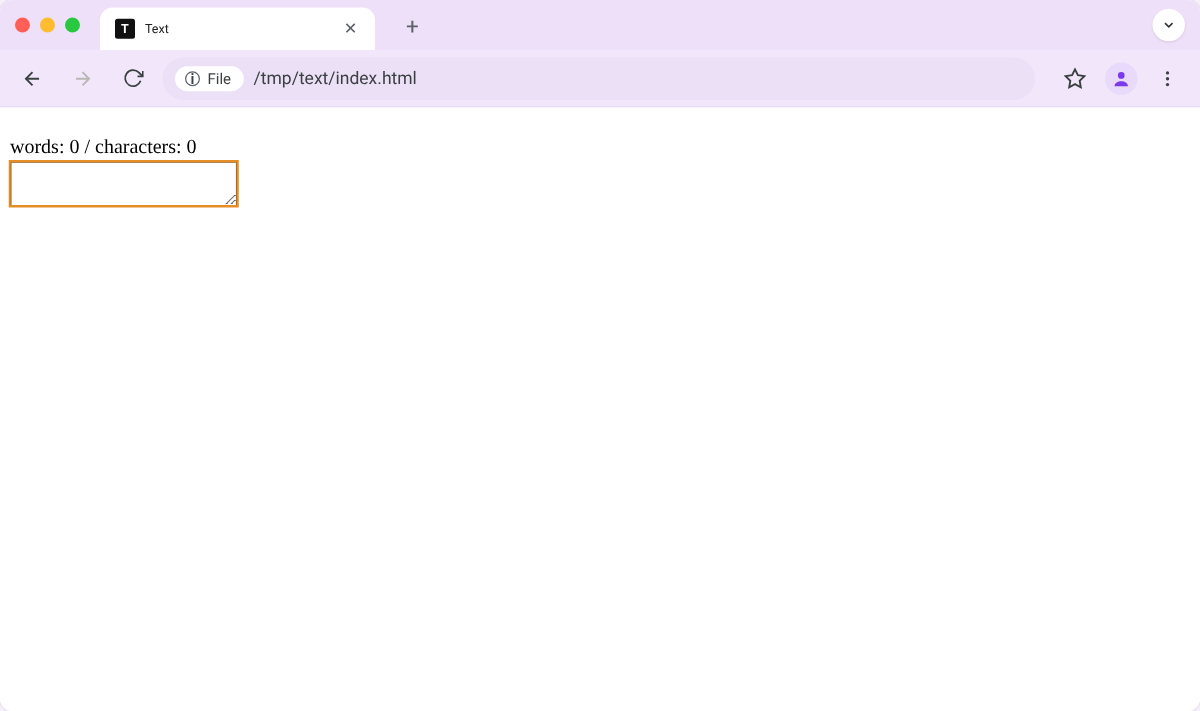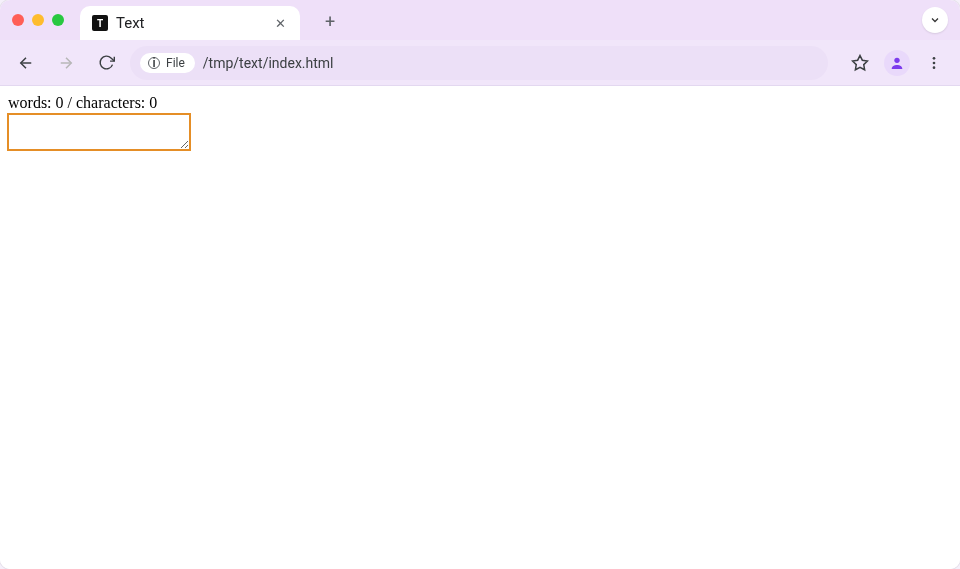--- a/index.html
+++ b/index.html
@@ -50,21 +50,21 @@
       width: 16px; height: 16px;
       background: #111;
       color: #fff;
       font-weight: 700;
       font-size: 10px;
       display: inline-flex;
       align-items: center;
       justify-content: center;
       border-radius: 2px;
     }
-    .tab-title { font-size: 15px; color: #202124; flex: 1; }
+    .tab-title { font-size: 10px; color: #202124; flex: 1; }
     .tab-close { color: #5f6368; font-size: 13px; line-height: 1; padding: 2px; cursor: pointer; }
     .new-tab {
       color: #5f6368; font-size: 18px; line-height: 1; margin-left: 8px; margin-top: 4px; cursor: pointer;
       width: 28px; height: 28px; display: inline-flex; align-items: center; justify-content: center; border-radius: 50%;
     }
     .caret-btn {
       margin-left: auto;
       width: 26px; height: 26px;
       border-radius: 50%;
       background: #fff;
@@ -127,21 +127,21 @@
       color: #7c3aed;
     }
     .content {
       flex: 1;
       background: #fff;
       padding: 8px;
       font-family: "Times New Roman", Times, serif;
       font-size: 16px;
       color: #000;
     }
-    .counter { margin: 0 0 2px 0; }
+    .counter { margin: 15px 0 2px 0; }
     textarea.editor {
       display: block;
       width: 182px;
       height: 36px;
       resize: both;
       font-family: monospace;
       font-size: 13px;
       padding: 2px;
       border: 1px solid #000;
       outline: 2px solid #e58e26;

